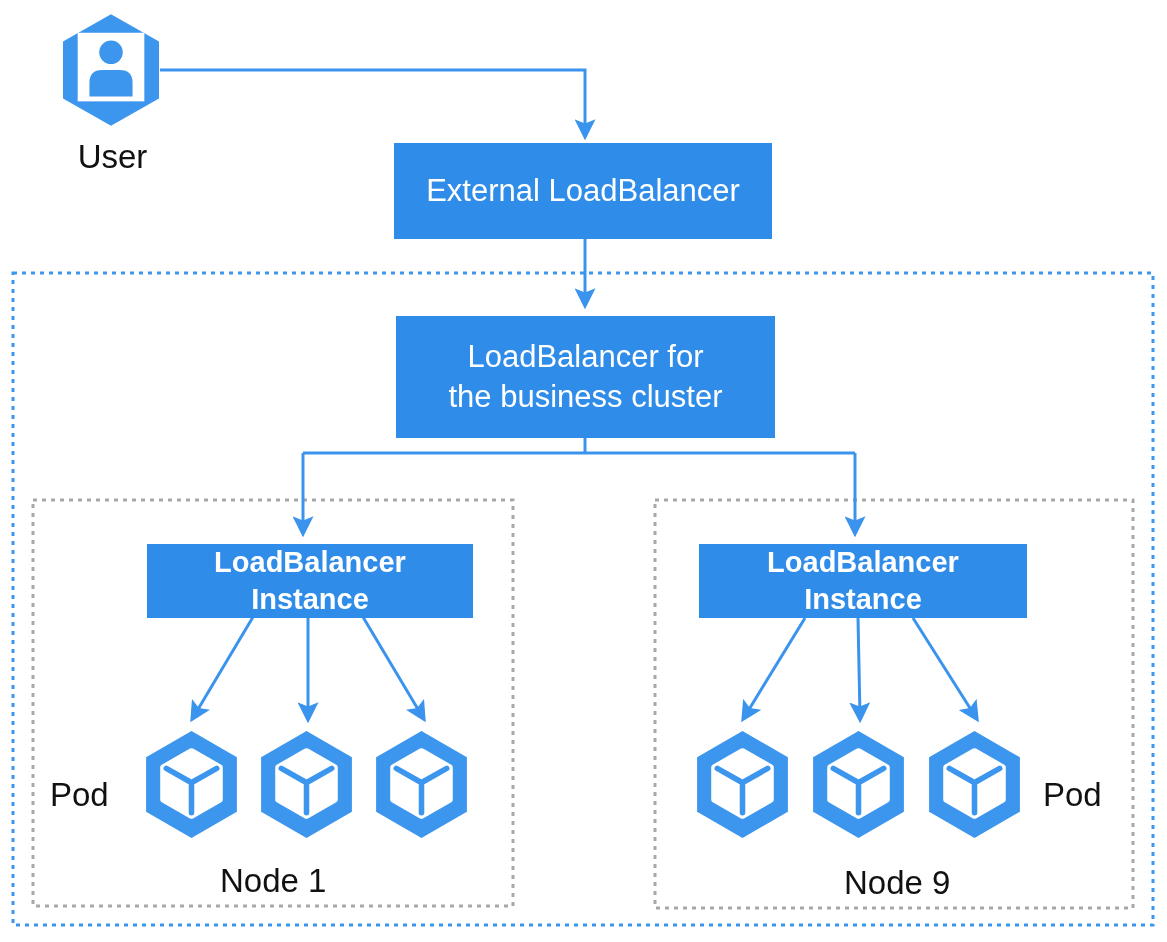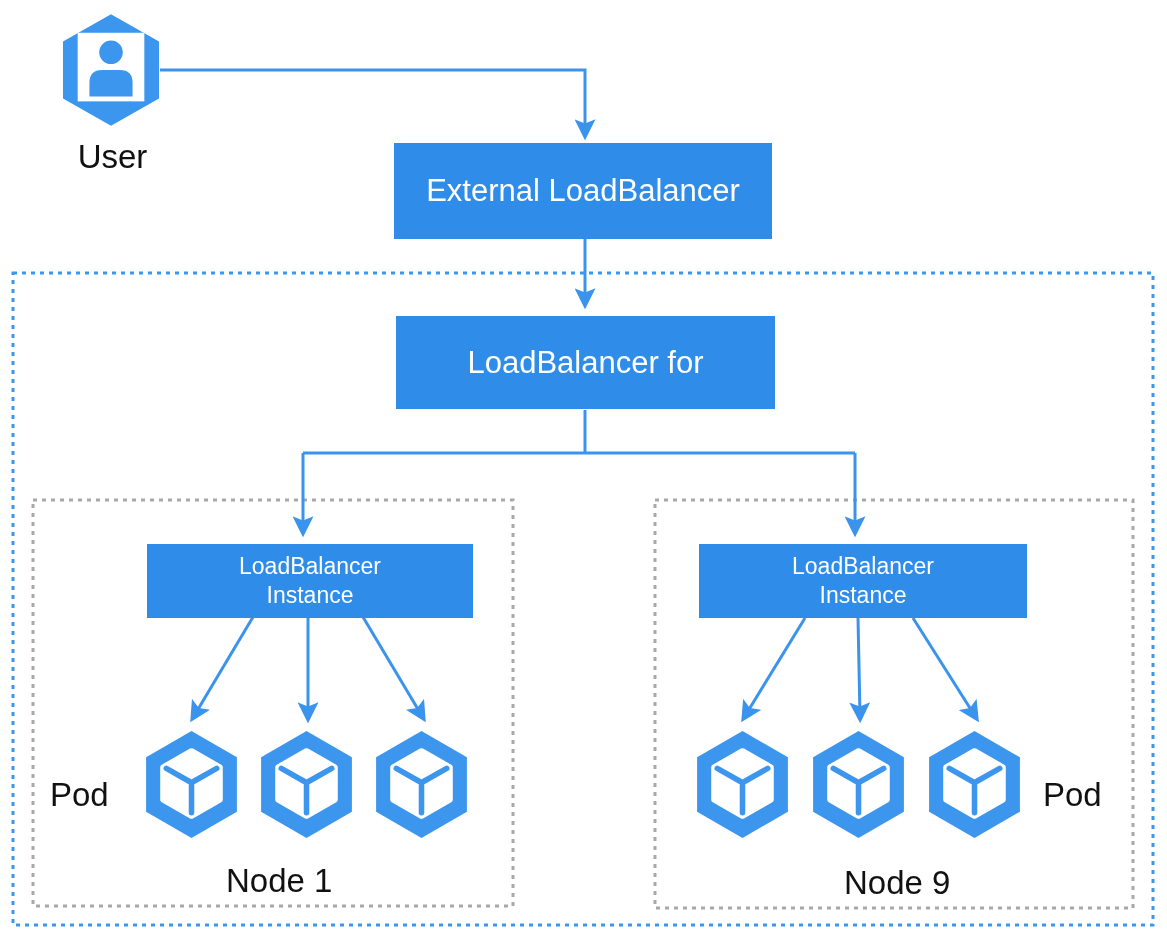--- a/index.html
+++ b/index.html
@@ -52,21 +52,21 @@
     background: var(--box-blue);
     color: var(--box-text);
     display: flex;
     flex-direction: column;
     align-items: center;
     justify-content: center;
     text-align: right;
     line-height: 1.28;
   }
   .box-lg { font-size: 31px; }
-  .box-md { font-size: 23px; }
+  .box-md { font-size: 29px; font-weight: bold; }
   .black-label {
     position: absolute;
     color: var(--label-text);
     font-size: 33px;
     white-space: nowrap;
   }
   .icon-abs { position: absolute; }
   .pods-row {
     position: absolute;
     display: flex;
@@ -133,41 +133,42 @@
     <circle class="person-fill" cx="50" cy="39" r="12"></circle>
     <path class="person-fill" d="M28,84 L28,70 Q28,57 41,57 L59,57 Q72,57 72,70 L72,84 Z"></path>
   </svg>
   <div class="black-label" style="left:40px; top:138px; width:145px; text-align:center">User</div>
 
   <div class="blue-box box-lg" style="left:394px; top:143px; width:378px; height:96px">
     <span>External LoadBalancer</span>
   </div>
 
 
-  <div class="blue-box box-lg" style="left:396px; top:316px; width:379px; height:93px">
+  <div class="blue-box box-lg" style="left:396px; top:316px; width:379px; height:122px">
     <span>LoadBalancer for</span>
+    <span>the business cluster</span>
   </div>
 
   <div class="blue-box box-md" style="left:147px; top:544px; width:326px; height:74px">
     <span>LoadBalancer</span>
     <span>Instance</span>
   </div>
   <div class="pods-row" style="left:141px; top:729px; gap:14px">
       <svg class="pod-icon" width="101" height="111" viewBox="0 0 100 110">
         <use href="#pod-symbol"></use>
       </svg>
       <svg class="pod-icon" width="101" height="111" viewBox="0 0 100 110">
         <use href="#pod-symbol"></use>
       </svg>
       <svg class="pod-icon" width="101" height="111" viewBox="0 0 100 110">
         <use href="#pod-symbol"></use>
       </svg>
     </div>
   <div class="black-label" style="left:50px; top:776px">Pod</div>
-  <div class="black-label" style="left:226px; top:862px">Node 1</div>
+  <div class="black-label" style="left:220px; top:862px">Node 1</div>
 
   <div class="blue-box box-md" style="left:699px; top:544px; width:328px; height:74px">
     <span>LoadBalancer</span>
     <span>Instance</span>
   </div>
   <div class="pods-row" style="left:692px; top:729px; gap:15px">
       <svg class="pod-icon" width="101" height="111" viewBox="0 0 100 110">
         <use href="#pod-symbol"></use>
       </svg>
       <svg class="pod-icon" width="101" height="111" viewBox="0 0 100 110">

